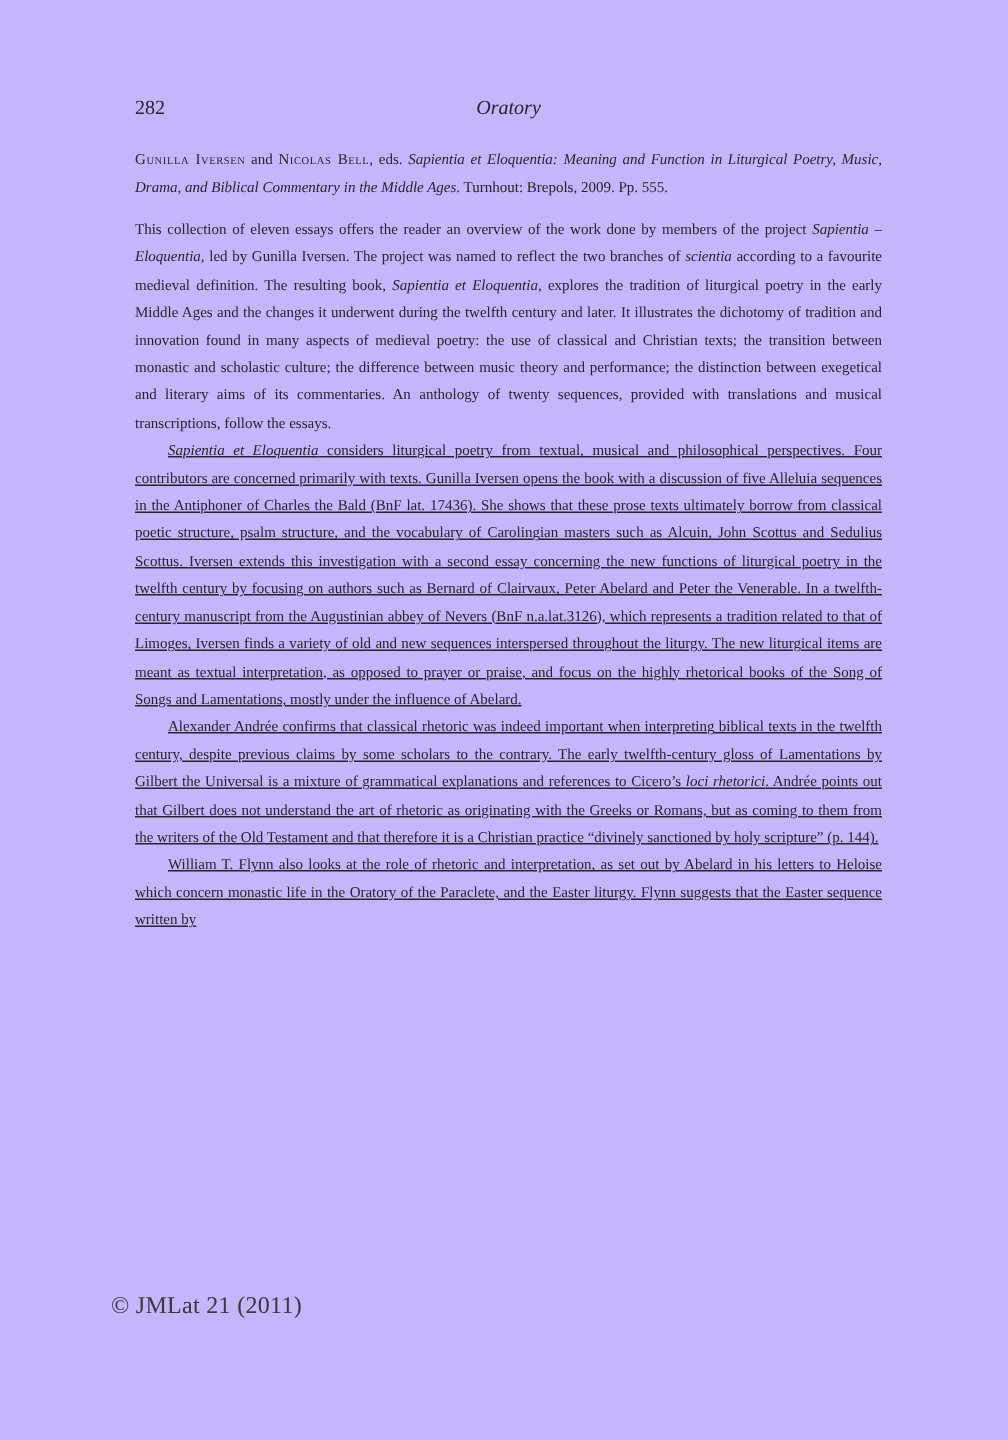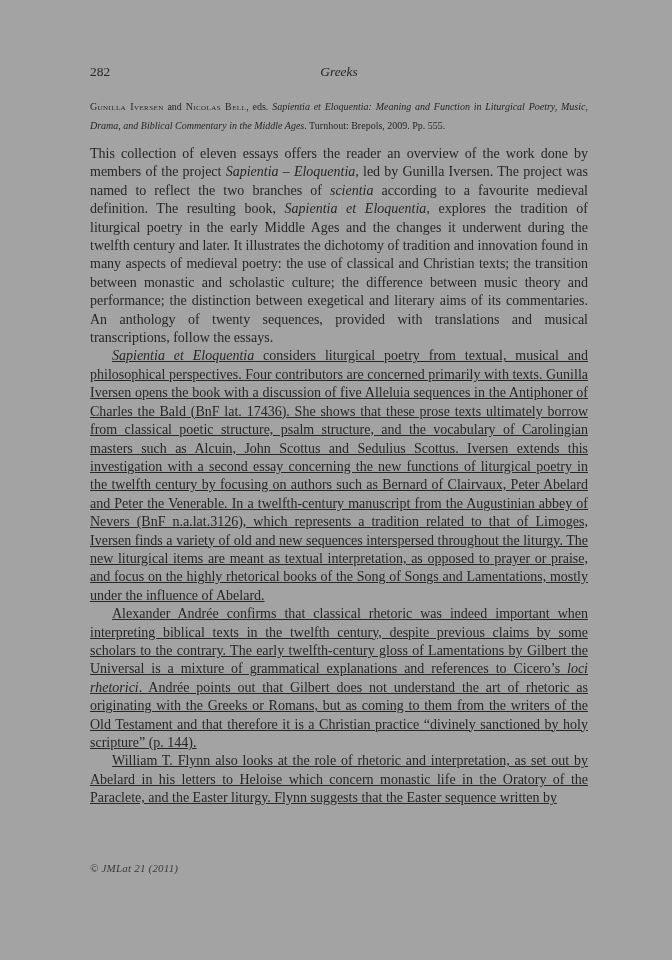--- a/index.html
+++ b/index.html
@@ -4,21 +4,21 @@
 <style>
   html, body {
     margin: 0;
     padding: 0;
     background: #ffffff;
   }
   .sheet {
     position: relative;
     width: 672px;
     height: 960px;
-    background: #a3a3a3;
+    background: #c4b5fd;
     font-family: "Liberation Serif", "DejaVu Serif", serif;
     color: #262626;
     overflow: hidden;
   }
   .content {
     position: absolute;
     left: 90px;
     top: 64px;
     width: 498px;
   }
@@ -40,49 +40,48 @@
     font-style: italic;
   }
   .citation {
     margin: 0 0 10px 0;
     font-size: 10px;
     line-height: 19px;
     text-align: justify;
   }
   .para {
     margin: 0;
-    font-size: 14px;
+    font-size: 10px;
     line-height: 18.4px;
     text-align: justify;
   }
   .para.indent {
     text-indent: 22px;
     text-decoration: underline;
   }
   .i  { font-style: italic; }
   .sc { font-variant: small-caps; letter-spacing: 0.4px; }
   .page-footer {
     position: absolute;
-    left: 90px;
+    left: 74px;
     top: 862px;
-    font-size: 11px;
+    font-size: 16px;
     color: #3a3a3a;
     letter-spacing: 0.2px;
-    font-style: italic;
   }
 </style>
 </head>
 <body>
 
 <div class="sheet">
   <div class="content">
 
     <div class="running-head">
       <span class="page-number">282</span>
-      <span class="running-title">Greeks</span>
+      <span class="running-title">Oratory</span>
     </div>
 
     <p class="citation"><span class="sc">Gunilla Iversen</span><span> and </span><span class="sc">Nicolas Bell</span><span>, eds. </span><span class="i">Sapientia et Eloquentia: Meaning and Function in Liturgical Poetry, Music, Drama, and Biblical Commentary in the Middle Ages</span><span>. Turnhout: Brepols, 2009. Pp. 555.</span></p>
 
     <div>
         <p class="para"><span>This collection of eleven essays offers the reader an overview of the work done by members of the project </span><span class="i">Sapientia – Eloquentia,</span><span> led by Gunilla Iversen. The project was named to reflect the two branches of </span><span class="i">scientia</span><span> according to a favourite medieval definition. The resulting book, </span><span class="i">Sapientia et Eloquentia,</span><span> explores the tradition of liturgical poetry in the early Middle Ages and the changes it underwent during the twelfth century and later. It illustrates the dichotomy of tradition and innovation found in many aspects of medieval poetry: the use of classical and Christian texts; the transition between monastic and scholastic culture; the difference between music theory and performance; the distinction between exegetical and literary aims of its commentaries. An anthology of twenty sequences, provided with translations and musical transcriptions, follow the essays.</span></p>
         <p class="para indent"><span class="i">Sapientia et Eloquentia</span><span> considers liturgical poetry from textual, musical and philosophical perspectives. Four contributors are concerned primarily with texts. Gunilla Iversen opens the book with a discussion of five Alleluia sequences in the Antiphoner of Charles the Bald (BnF lat. 17436). She shows that these prose texts ultimately borrow from classical poetic structure, psalm structure, and the vocabulary of Carolingian masters such as Alcuin, John Scottus and Sedulius Scottus. Iversen extends this investigation with a second essay concerning the new functions of liturgical poetry in the twelfth century by focusing on authors such as Bernard of Clairvaux, Peter Abelard and Peter the Venerable. In a twelfth-century manuscript from the Augustinian abbey of Nevers (BnF n.a.lat.3126), which represents a tradition related to that of Limoges, Iversen finds a variety of old and new sequences interspersed throughout the liturgy. The new liturgical items are meant as textual interpretation, as opposed to prayer or praise, and focus on the highly rhetorical books of the Song of Songs and Lamentations, mostly under the influence of Abelard.</span></p>
         <p class="para indent"><span>Alexander Andrée confirms that classical rhetoric was indeed important when interpreting biblical texts in the twelfth century, despite previous claims by some scholars to the contrary. The early twelfth-century gloss of Lamentations by Gilbert the Universal is a mixture of grammatical explanations and references to Cicero’s </span><span class="i">loci rhetorici</span><span>. Andrée points out that Gilbert does not understand the art of rhetoric as originating with the Greeks or Romans, but as coming to them from the writers of the Old Testament and that therefore it is a Christian practice “divinely sanctioned by holy scripture” (p. 144).</span></p>
         <p class="para indent"><span>William T. Flynn also looks at the role of rhetoric and interpretation, as set out by Abelard in his letters to Heloise which concern monastic life in the Oratory of the Paraclete, and the Easter liturgy. Flynn suggests that the Easter sequence written by</span></p>
       </div>

